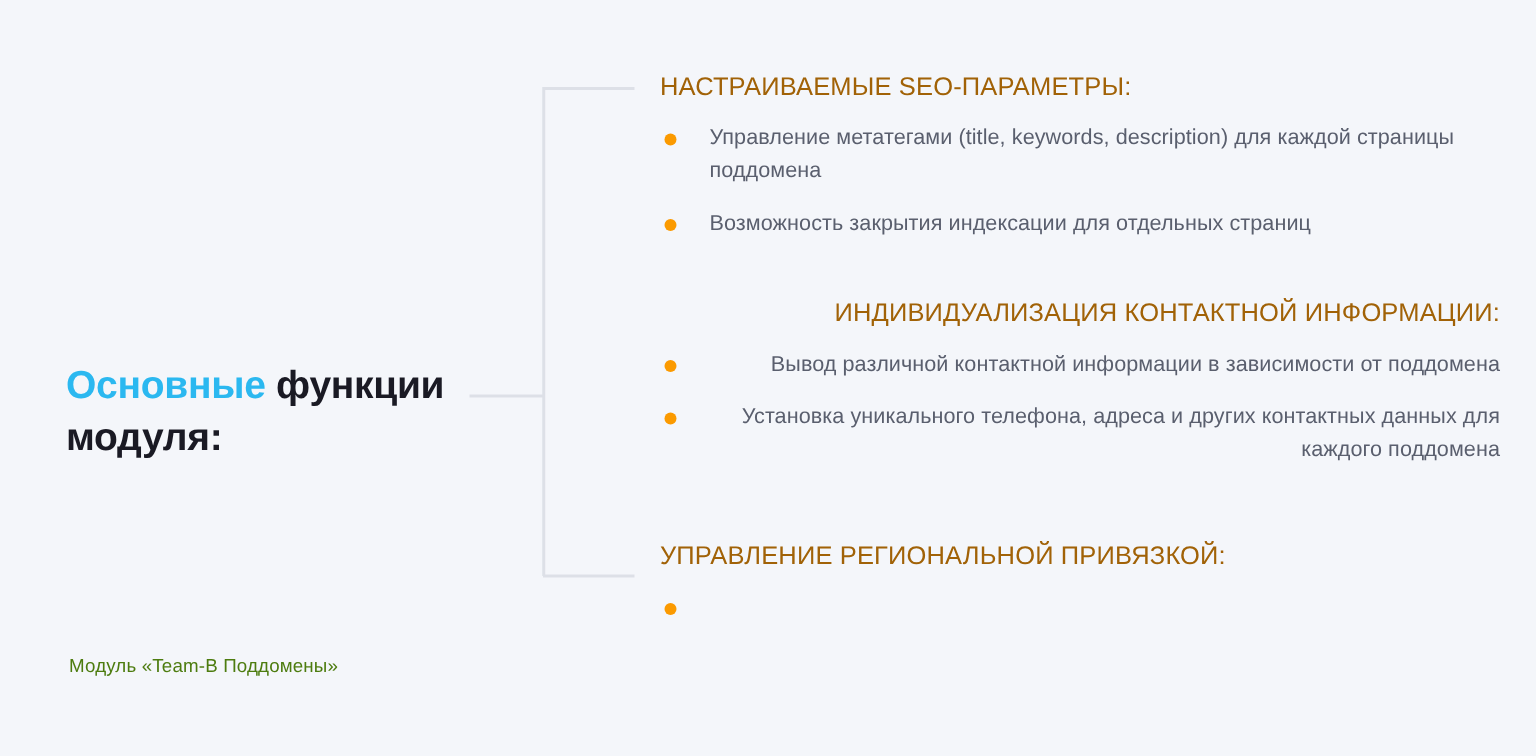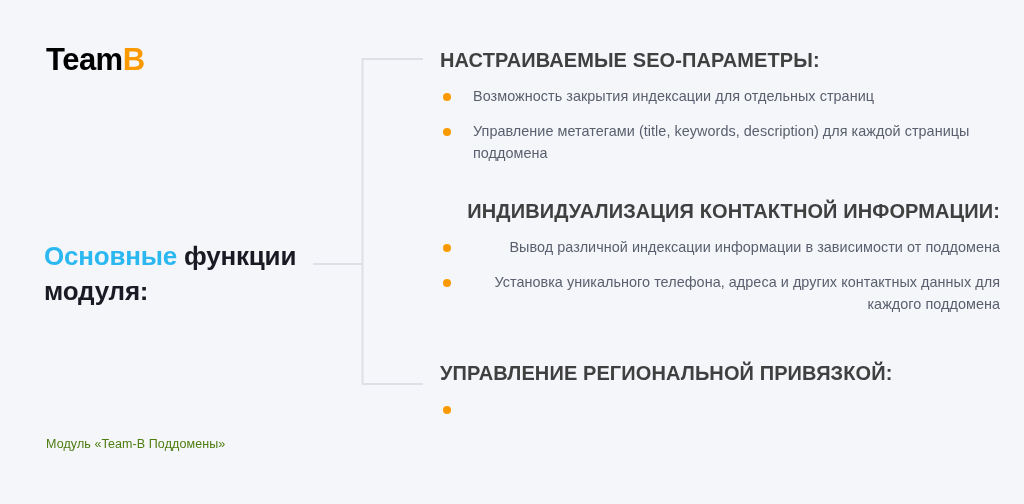--- a/index.html
+++ b/index.html
@@ -78,23 +78,23 @@
   }
   .section {
     position: absolute;
     width: 560px;
   }
   .section.s0 { top: 48px; }
   .section.s1 { top: 199px; text-align: right; }
   .section.s2 { top: 361px; }
 
   .section-heading {
-    font-size: 20px;
-    font-weight: bold;
-    color: #404040;
+    font-size: 17px;
+    font-weight: normal;
+    color: #a16207;
     letter-spacing: 0.1px;
     line-height: 1.2;
     margin: 0 0 14px 0;
     text-transform: uppercase;
   }
 
   .bullets {
     list-style: none;
     margin: 0;
     padding: 0;
@@ -119,23 +119,20 @@
     border-radius: 50%;
     background: #FB9A00;
     display: block;
   }
 </style>
 </head>
 <body>
 
 <div class="slide">
 
-  <div class="logo">
-    <span>Team</span><span class="logo-b">B</span>
-  </div>
 
   <h1 class="slide-title"><span class="accent">Основные</span><span> функции модуля:</span></h1>
 
   <div class="footnote">Модуль «Team-B Поддомены»</div>
 
   <svg class="connector" width="1024" height="504" viewBox="0 0 1024 504" xmlns="http://www.w3.org/2000/svg">
 
     <line x1="362.5" y1="58" x2="362.5" y2="384" stroke="#DDE0E7" stroke-width="2"></line>
 
     <line x1="362" y1="59" x2="423" y2="59" stroke="#DDE0E7" stroke-width="2"></line>
@@ -145,35 +142,35 @@
     <line x1="362" y1="384" x2="423" y2="384" stroke="#DDE0E7" stroke-width="2"></line>
   </svg>
 
   <div class="content">
 
     <div class="section s0">
       <div class="section-heading">НАСТРАИВАЕМЫЕ SEO-ПАРАМЕТРЫ:</div>
       <ul class="bullets">
         <li class="bullet">
           <span class="bullet-dot"></span>
-          <span>Возможность закрытия индексации для отдельных страниц</span>
+          <span>Управление метатегами (title, keywords, description) для каждой страницы поддомена</span>
         </li>
         <li class="bullet">
           <span class="bullet-dot"></span>
-          <span>Управление метатегами (title, keywords, description) для каждой страницы поддомена</span>
+          <span>Возможность закрытия индексации для отдельных страниц</span>
         </li>
       </ul>
     </div>
 
     <div class="section s1">
       <div class="section-heading">ИНДИВИДУАЛИЗАЦИЯ КОНТАКТНОЙ ИНФОРМАЦИИ:</div>
       <ul class="bullets">
         <li class="bullet">
           <span class="bullet-dot"></span>
-          <span>Вывод различной индексации информации в зависимости от поддомена</span>
+          <span>Вывод различной контактной информации в зависимости от поддомена</span>
         </li>
         <li class="bullet">
           <span class="bullet-dot"></span>
           <span>Установка уникального телефона, адреса и других контактных данных для каждого поддомена</span>
         </li>
       </ul>
     </div>
 
     <div class="section s2">
       <div class="section-heading">УПРАВЛЕНИЕ РЕГИОНАЛЬНОЙ ПРИВЯЗКОЙ:</div>

